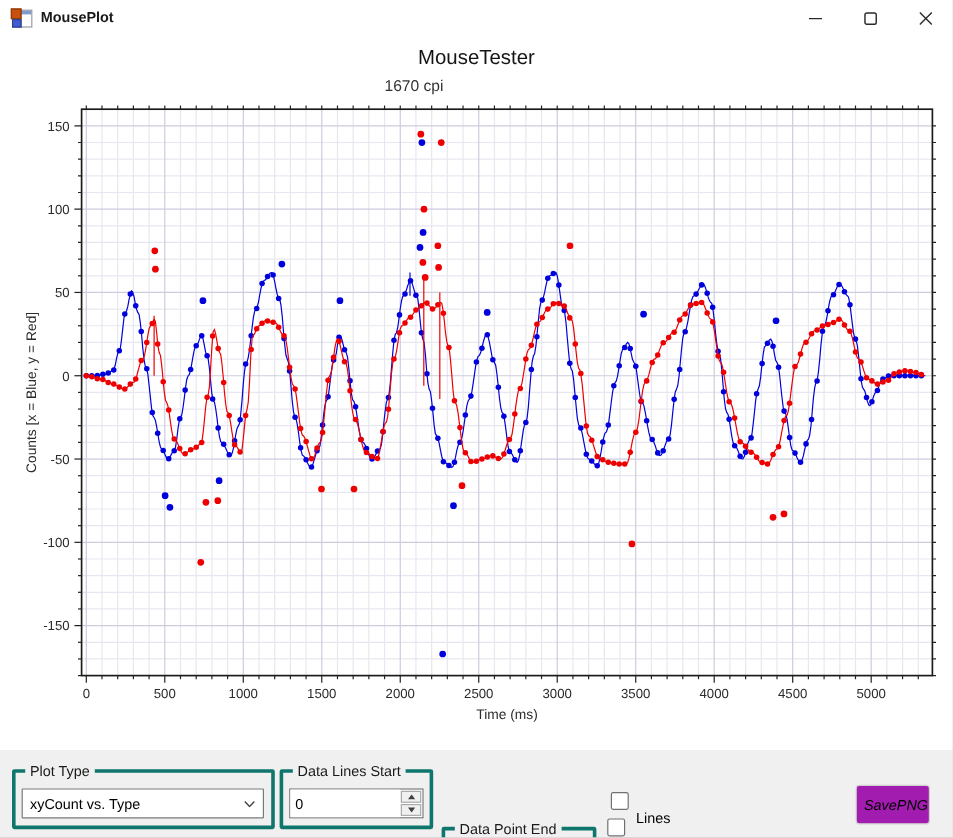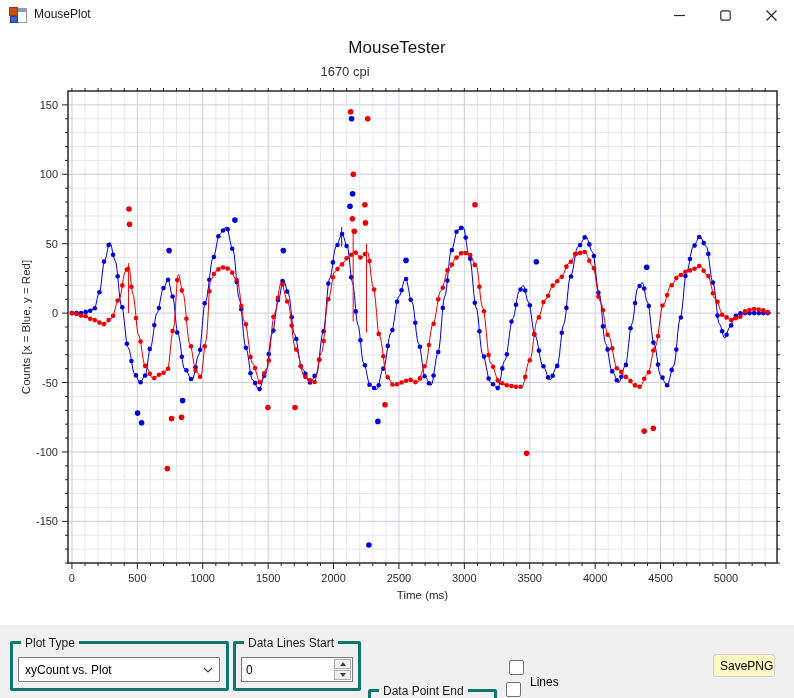--- a/index.html
+++ b/index.html
@@ -5,21 +5,21 @@
   html,body{margin:0;padding:0;background:#cfcfcf;font-family:"Liberation Sans","DejaVu Sans",sans-serif;}
   #window{position:relative;width:794px;height:698px;background:#ffffff;overflow:hidden;
           outline:1px solid #9a9a9a;}
   
   #titlebar{position:absolute;left:0;top:0;width:794px;height:30px;background:#ffffff;}
   #app-icon{position:absolute;left:9px;top:7px;width:17px;height:16px;}
   #app-icon .w-back{position:absolute;left:6px;top:1px;width:10px;height:13px;background:#fff;border:1px solid #9a9aa6;}
   #app-icon .w-back i{display:block;height:3px;background:#7d9ccE;background:#7d9cce;}
   #app-icon .sq-red{position:absolute;left:0;top:0;width:7px;height:7px;background:#c8500f;border:1px solid #8d3a0c;}
   #app-icon .sq-blue{position:absolute;left:1px;top:9px;width:6px;height:5px;background:#3f5fd0;border:1px solid #2c3f92;}
-  #window-title{position:absolute;left:34px;top:7px;font-size:12px;color:#191919;}
+  #window-title{position:absolute;left:34px;top:7px;font-size:12px;color:#191919;font-weight:bold;}
   .winbtn{position:absolute;top:0;width:46px;height:30px;display:flex;align-items:center;justify-content:center;background:transparent;border:0;cursor:default;}
   #btn-min{left:656px;}#btn-max{left:702px;}#btn-close{left:748px;}
   
   #chart-area{position:absolute;left:0;top:30px;width:794px;height:595px;background:#ffffff;}
   #chart-title{position:absolute;left:0;top:8px;width:794px;text-align:center;font-size:17px;font-weight:normal;color:#151515;}
   #chart-subtitle{position:absolute;left:0;top:34px;width:690px;text-align:center;font-size:13px;color:#333333;}
   #plot-svg{position:absolute;left:0;top:0;}
   
   #panel{position:absolute;left:0;top:625px;width:794px;height:73px;background:#f0f0f0;font-size:12px;color:#000;}
   .group{position:absolute;border:3px solid #0f766e;border-radius:2px;text-decoration:underline;}
@@ -36,21 +36,21 @@
   .spin-wrap input{flex:1;border:0;outline:0;font-size:12px;font-family:"Liberation Sans",sans-serif;padding:0 0 0 4px;width:70px;background:#fff;color:#000;}
   .updown{width:17px;display:flex;flex-direction:column;justify-content:center;gap:1px;padding:1px;}
   .spinbtn{flex:1;background:#f0f0f0;border:1px solid #ababab;display:flex;align-items:center;justify-content:center;padding:0;}
   .tri-up{width:0;height:0;border-left:3px solid transparent;border-right:3px solid transparent;border-bottom:4px solid #404040;}
   .tri-down{width:0;height:0;border-left:3px solid transparent;border-right:3px solid transparent;border-top:4px solid #404040;}
   .cb-row{position:absolute;display:flex;align-items:center;gap:6px;}
   #cb-lines-row{left:509px;top:21px;}
   #cb-stem-row{left:506px;top:43px;}
   .cb-box{width:13px;height:13px;background:#fff;border:1px solid #707070;border-radius:2px;}
   .cb-label{font-size:12px;color:#000;margin-top:29px;}
-  #savepng{position:absolute;left:713px;top:29px;width:62px;height:23px;background:#fef9c3;border:1px solid #d0d0d0;border-radius:3px;font-size:12px;font-family:"Liberation Sans",sans-serif;color:#000;}
+  #savepng{position:absolute;left:713px;top:29px;width:62px;height:33px;background:#a21caf;border:1px solid #d0d0d0;border-radius:3px;font-size:12px;font-family:"Liberation Sans",sans-serif;color:#000;font-style:italic;}
 </style>
 </head>
 <body>
 
 <div id="window">
 
   <div id="titlebar">
     <div id="app-icon">
       <span class="w-back">
           <i></i>
@@ -711,21 +711,21 @@
       </svg>
     <div id="chart-title">MouseTester</div>
     <div id="chart-subtitle">1670 cpi</div>
   </div>
 
   <div id="panel">
 
     <div class="group" id="group-plottype">
       <span class="group-label">Plot Type</span>
       <div class="combo">
-        <span class="val">xyCount vs. Plot</span>
+        <span class="val">xyCount vs. Type</span>
         <span class="chev">
           <svg width="10" height="6">
               <polyline points="1,1 5,5 9,1" fill="none" stroke="#444" stroke-width="1.2"></polyline>
             </svg>
         </span>
       </div>
     </div>
 
     <div class="group" id="group-dpstart">
       <span class="group-label">Data Lines Start</span>

